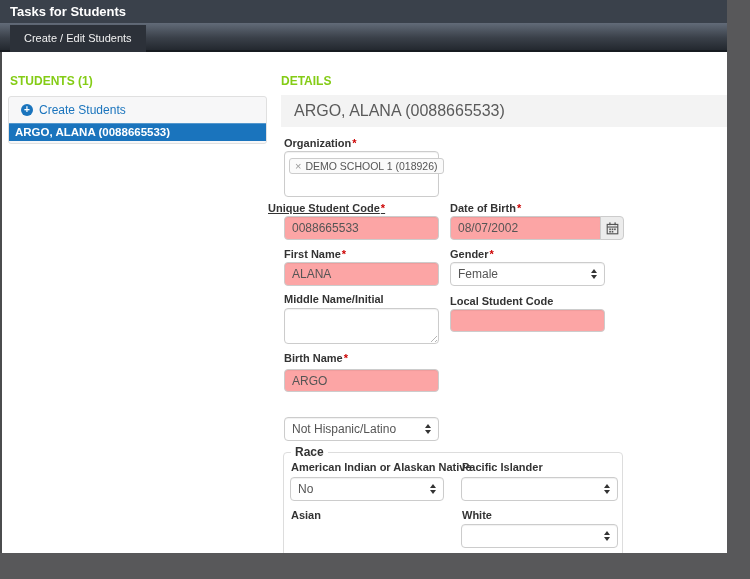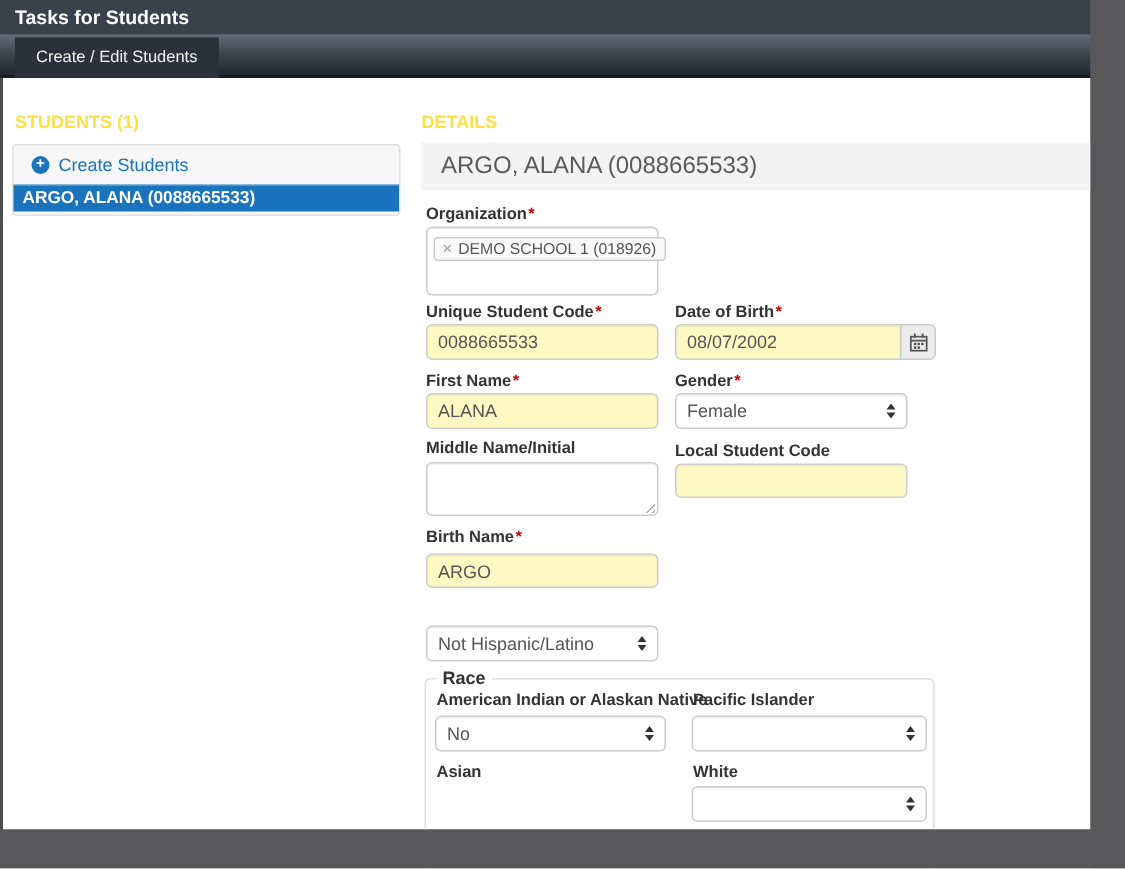--- a/index.html
+++ b/index.html
@@ -14,42 +14,42 @@
   .tabbar { position:absolute; left:0; top:23px; width:727px; height:29px;
             background:linear-gradient(#626b78, #3a4049 55%, #23282f);
             border-bottom:2px solid #171b20; }
   .tab { position:absolute; left:10px; top:2px; height:27px; background:#2c3139;
          color:#f2f2f2; font-size:11px; line-height:27px; padding:0 14px; cursor:pointer; }
 
   
   .left-strip { position:absolute; left:0; top:52px; width:2px; height:501px; background:#4b4c4e; }
   .content-bg { position:absolute; left:2px; top:52px; width:725px; height:501px; background:#fff; }
 
-  .section-heading { position:absolute; font-size:12px; font-weight:bold; color:#fde047; }
+  .section-heading { position:absolute; font-size:12px; font-weight:bold; color:#84cc16; }
 
   
   .listbox { position:absolute; left:8px; top:96px; width:259px; height:48px;
              background:#f7f7f8; border:1px solid #e0e0e0; border-radius:3px; }
   .create-row { height:26px; display:flex; align-items:center; padding-left:12px; gap:6px; cursor:pointer; }
   .create-row span.link { color:#1a74bd; font-size:12px; }
   .plus-icon { width:12px; height:12px; border-radius:50%; background:#1a74bd; color:#fff;
                font-size:10px; font-weight:bold; line-height:12px; text-align:center; }
   .plus-icon::before { content:"+"; }
   .selected-row { height:18px; background:#1a74bd; color:#fff; font-size:11.5px; font-weight:bold;
                   line-height:18px; padding-left:6px; cursor:pointer;
                   box-shadow:inset 0 1px 0 rgba(255,255,255,.25); }
 
   
   .details-header { position:absolute; left:281px; top:95px; width:446px; height:32px; background:#f3f3f3; }
   .details-header span { display:block; padding-left:13px; line-height:32px; font-size:16px; color:#5a5a5a; }
 
   .label { position:absolute; font-size:11px; font-weight:bold; color:#333; white-space:nowrap; }
   .req { color:#cc0000; margin-left:1px; }
 
-  .tb { position:absolute; border:1px solid #ccc; border-radius:4px; background:#fef9c3;
+  .tb { position:absolute; border:1px solid #ccc; border-radius:4px; background:#fca5a5;
         font-family:inherit; font-size:12px; color:#555; padding:0 7px; outline:none;
         box-shadow:inset 0 1px 1px rgba(0,0,0,.06); }
 
   .multibox { position:absolute; left:284px; top:151px; width:155px; height:46px;
               border:1px solid #ccc; border-radius:4px; background:#fff; padding:4px;
               box-shadow:inset 0 1px 1px rgba(0,0,0,.06); cursor:text; }
   .tag { display:inline-flex; align-items:center; gap:4px; border:1px solid #ccc; border-radius:3px;
          background:#fafafa; padding:1px 5px; font-size:10.5px; color:#555; white-space:nowrap; }
   .tag .x { color:#999; cursor:pointer; font-size:11px; }
 
@@ -119,21 +119,21 @@
   <div class="label" style="left:284px; top:137px;">
     <span>Organization</span><span class="req">*</span>
   </div>
   <div class="multibox">
     <span class="tag">
       <span class="x">×</span>
       <span>DEMO SCHOOL 1 (018926)</span>
     </span>
   </div>
 
-  <div class="label" style="left:284px; top:202px;">
+  <div class="label" style="left:268px; top:202px;text-decoration:underline;">
     <span>Unique Student Code</span><span class="req">*</span>
   </div>
   <input class="tb" style="left: 284px; top: 216px; width: 155px; height: 24px;" value="0088665533">
 
   <div class="label" style="left:450px; top:202px;">
     <span>Date of Birth</span><span class="req">*</span>
   </div>
   <input class="tb dob-input" value="08/07/2002" style="">
   <div class="dob-addon">
     <svg width="13" height="13" viewBox="0 0 16 16">

